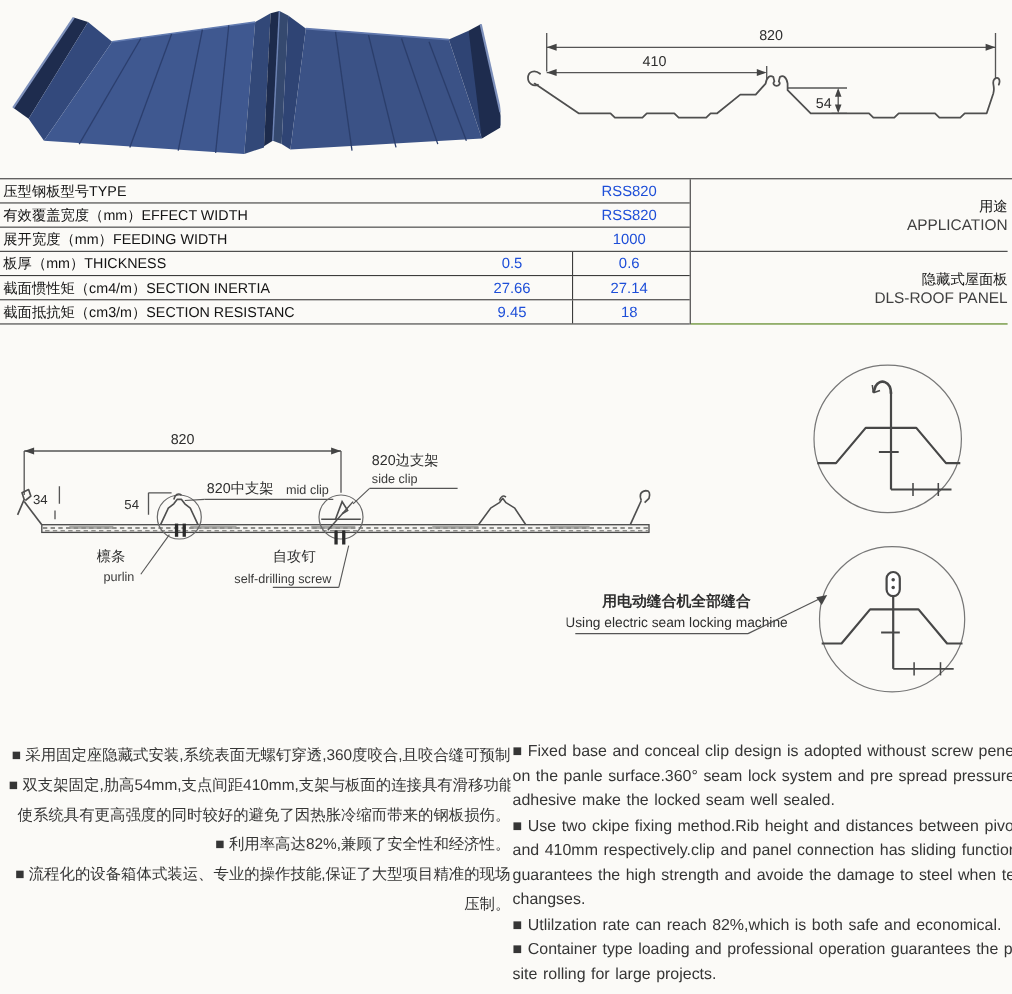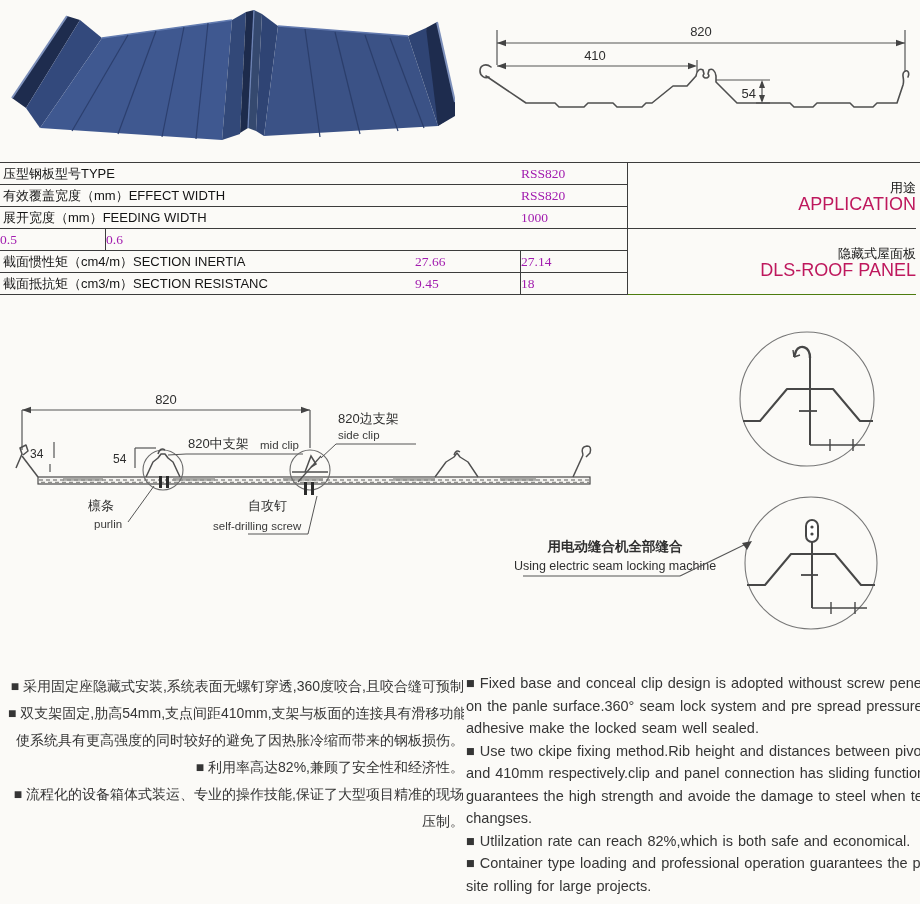--- a/index.html
+++ b/index.html
@@ -16,28 +16,28 @@
   
   .spec-table{
     left:0;top:162px;width:920px;
     border-top:1px solid #3c3c3c;
     display:flex;
     font-size:13px;
   }
   .spec-left{width:628px;border-right:1px solid #3c3c3c;box-sizing:border-box;}
   .spec-row{display:flex;height:22px;line-height:21px;border-bottom:1px solid #3c3c3c;box-sizing:border-box;}
   .spec-row .lbl{flex:1;padding-left:3px;white-space:nowrap;overflow:hidden;color:#141414;}
-  .spec-row .v{width:106px;text-align:left;padding-right:4px;box-sizing:border-box;font-size:13.5px;color:#a21caf;font-family:Liberation Serif, serif;}
+  .spec-row .v{width:106px;text-align:center;padding-right:4px;box-sizing:border-box;font-size:13.5px;color:#1d4ed8;}
   .spec-row .v1{border-right:1px solid #3c3c3c;}
   .spec-right{width:288px;display:flex;flex-direction:column;}
   .spec-rcell{height:66px;box-sizing:border-box;display:flex;flex-direction:column;justify-content:center;align-items:flex-end;}
   .spec-rcell.first{border-bottom:1px solid #3c3c3c;}
   .spec-rcell.second{border-bottom:1px solid #4d7c0f;}
   .spec-rcell .zh{font-size:13px;line-height:16px;color:#141414;}
-  .spec-rcell .en{font-size:18px;line-height:16px;color:#be185d;}
+  .spec-rcell .en{font-size:14px;line-height:16px;color:#404040;}
 
   
   .features-zh{left:8px;top:673px;width:456px;overflow:hidden;text-align:right;}
   .features-zh .fline{font-size:14px;line-height:27px;white-space:nowrap;overflow:hidden;color:#353535;}
   .features-en{left:466px;top:672px;width:454px;overflow:hidden;}
   .features-en .fline{font-size:14.5px;line-height:22.5px;white-space:nowrap;overflow:hidden;color:#353535;word-spacing:1px;}
 
   svg text{fill:#2e2e2e;}
   .dim-t{font-size:13px;}
   .lab-zh{font-size:13px;}
@@ -121,20 +121,21 @@
     </div>
     <div class="spec-row">
       <span class="lbl">有效覆盖宽度（mm）EFFECT WIDTH</span>
       <span class="v">RSS820</span>
     </div>
     <div class="spec-row">
       <span class="lbl">展开宽度（mm）FEEDING WIDTH</span>
       <span class="v">1000</span>
     </div>
     <div class="spec-row">
+      <span class="lbl">板厚（mm）THICKNESS</span>
       <span class="v v1">0.5</span>
       <span class="v">0.6</span>
     </div>
     <div class="spec-row">
       <span class="lbl">截面惯性矩（cm4/m）SECTION INERTIA</span>
       <span class="v v1">27.66</span>
       <span class="v">27.14</span>
     </div>
     <div class="spec-row">
       <span class="lbl">截面抵抗矩（cm3/m）SECTION RESISTANC</span>

